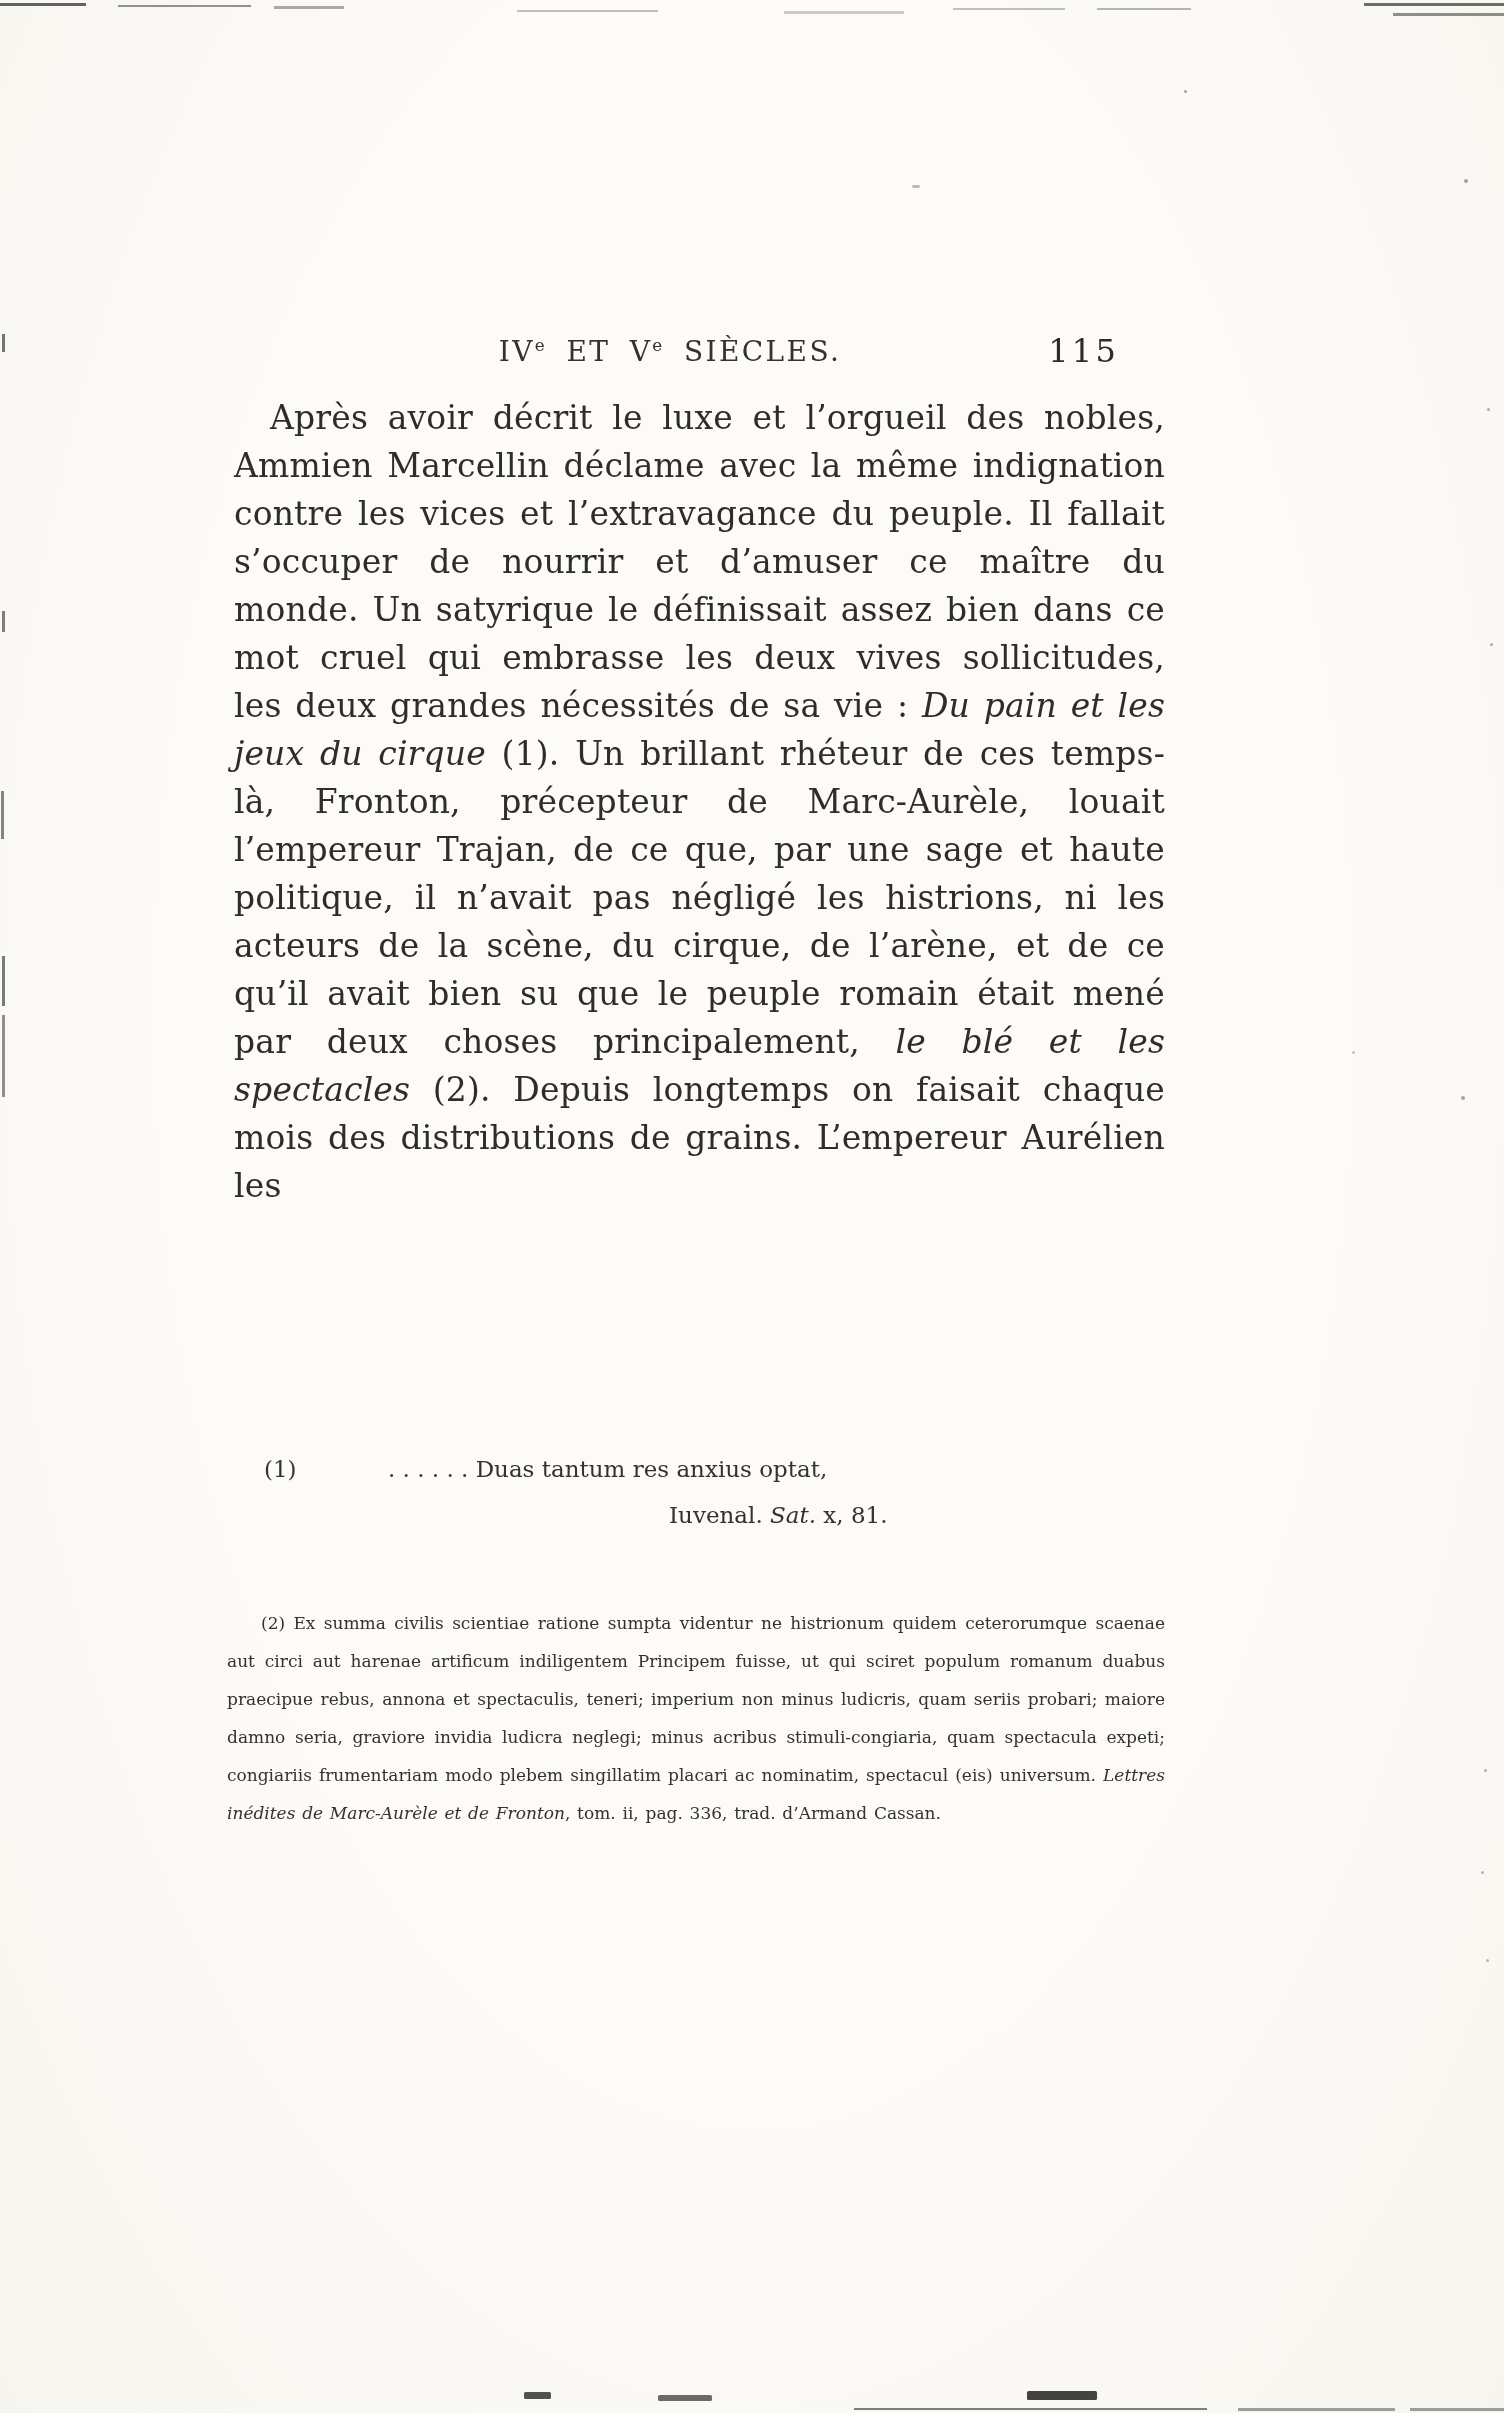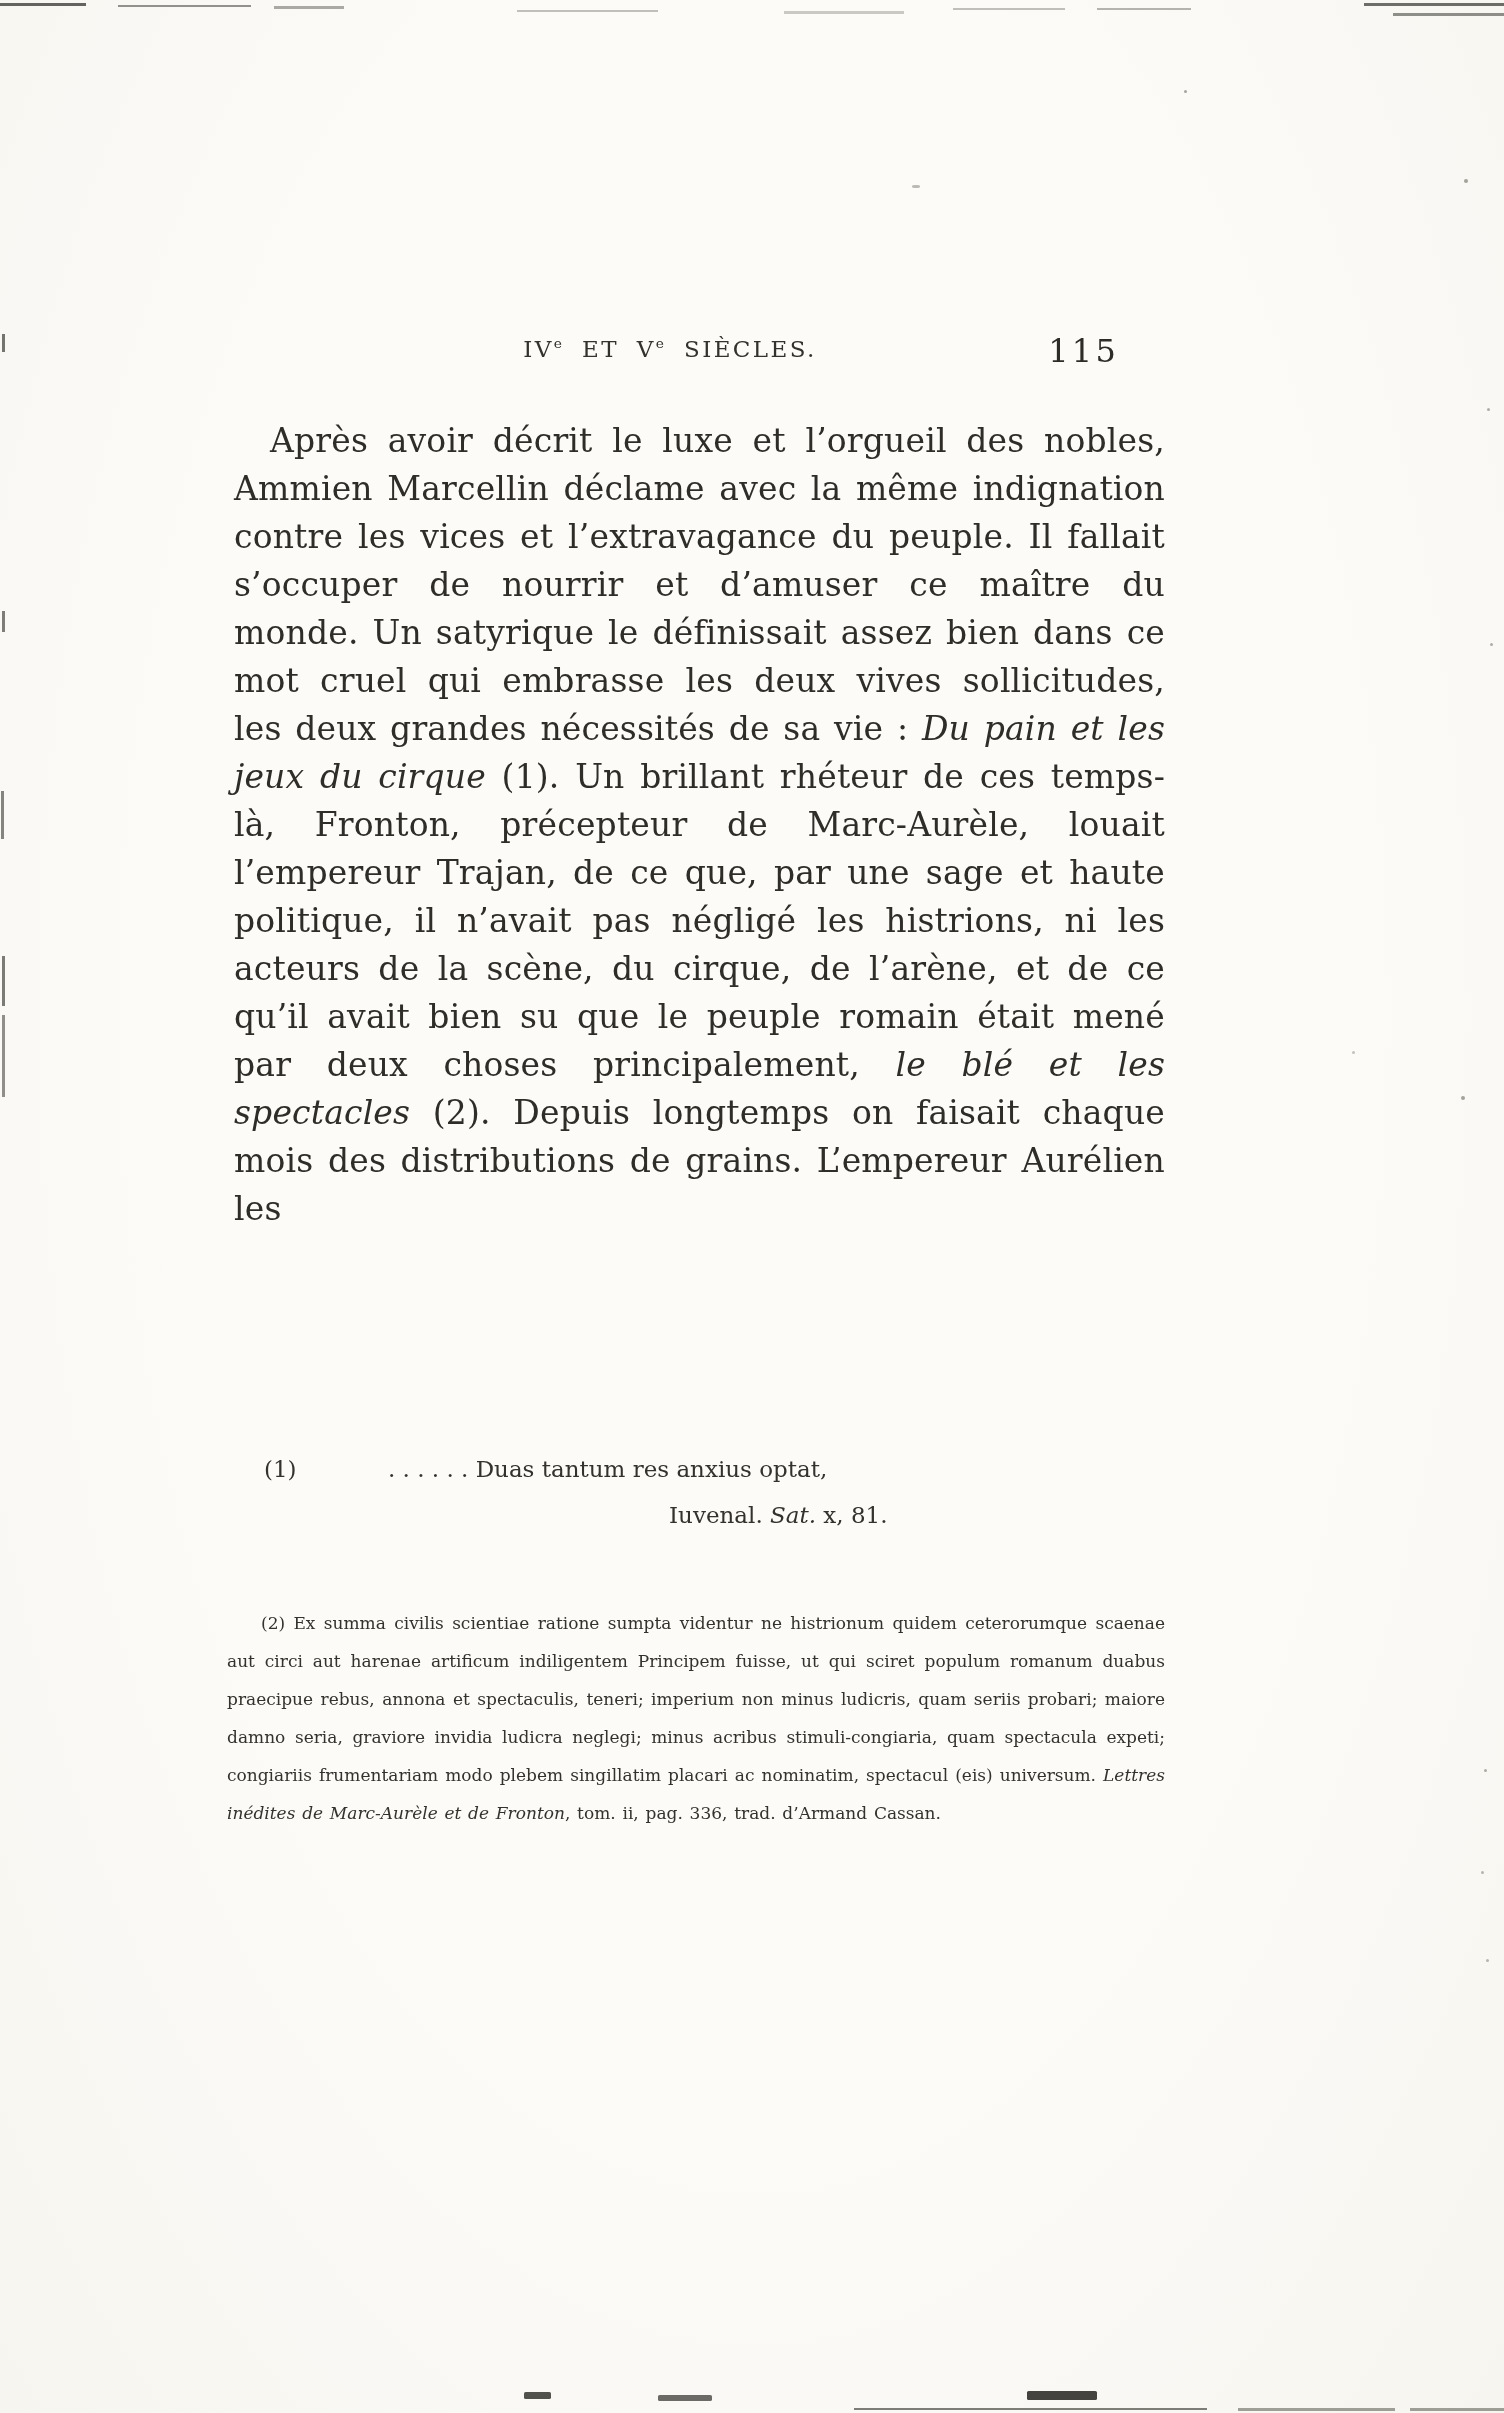--- a/index.html
+++ b/index.html
@@ -24,21 +24,21 @@
     top: 335px;
     left: 234px;
     width: 931px;
     height: 48px;
   }
   .header-title {
     position: absolute;
     left: 436px;
     top: 0;
     transform: translateX(-50%);
-    font-size: 23px;
+    font-size: 28px;
     letter-spacing: 2.4px;
     word-spacing: 8px;
     white-space: nowrap;
     color: #34322c;
   }
   .header-title sup { font-size: 0.6em; }
   .page-number {
     position: absolute;
     right: 46px;
     top: -3.2px;
@@ -55,21 +55,21 @@
     width: 931px;
   }
   .para {
     margin: 0;
     font-size: 33px;
     line-height: 48px;
     text-align: justify;
     word-spacing: 0.09em;
     letter-spacing: 0.005em;
   }
-  .para.indent { text-indent: 36px; margin-top: 23px; }
+  .para.indent { text-indent: 36px; }
   .para.justify-last { text-align-last: justify; }
   .it { font-style: italic; }
 
   
   .footnote-1 {
     position: absolute;
     top: 1451px;
     left: 264px;
     font-size: 23px;
     line-height: 36px;

